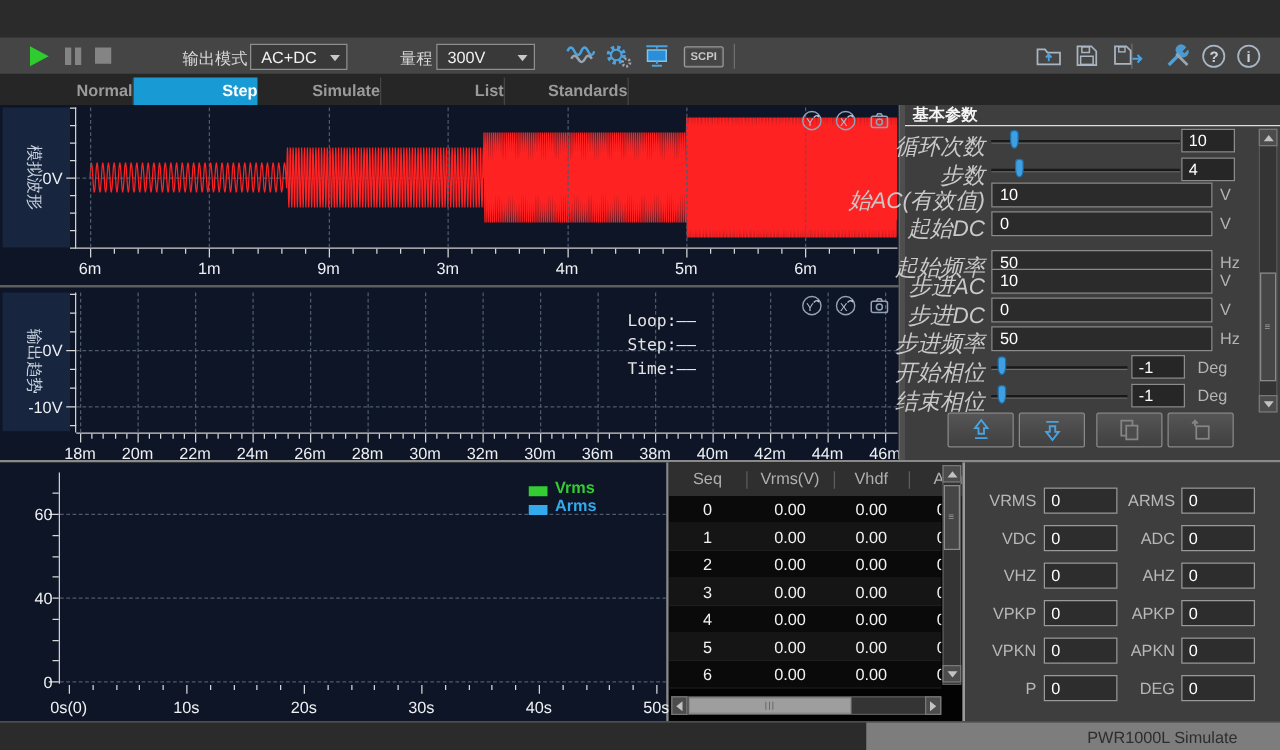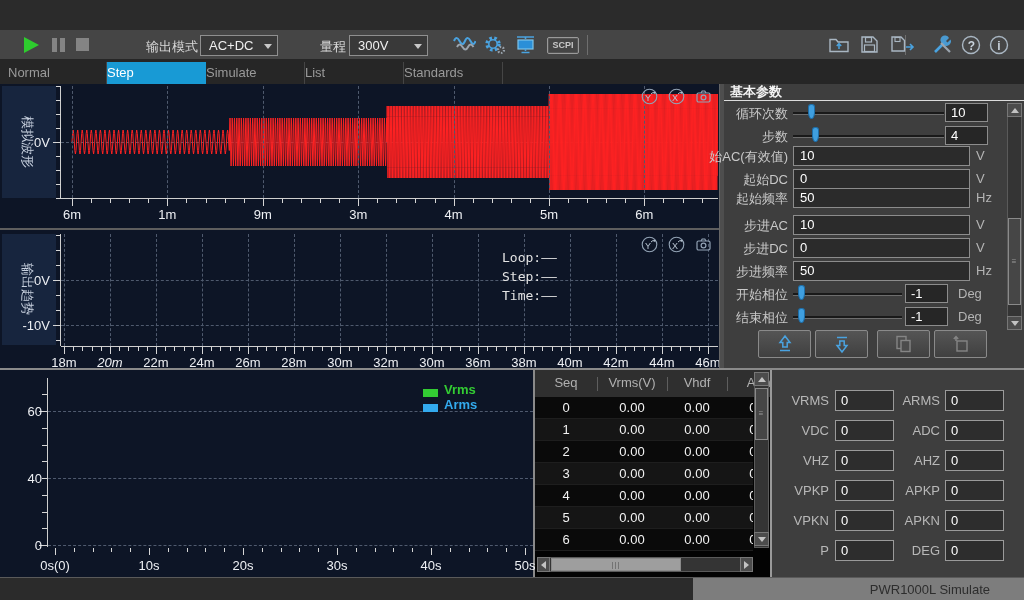--- a/index.html
+++ b/index.html
@@ -35,22 +35,22 @@
   .dd-arrow { position:absolute; right:5px; top:8px; width:0; height:0;
     border-left:4px solid transparent; border-right:4px solid transparent; border-top:5px solid #c8c8c8; }
   .tsep { position:absolute; top:5px; width:1px; height:20px; background:#6e6e6e; }
   .ticon { position:absolute; top:5px; width:24px; height:20px; }
   #scpi-badge { position:absolute; top:7px; width:32px; height:17px; border:1px solid #9a9a9a;
     box-shadow:inset 0 0 0 1px #555; color:#c8c8c8; font-size:9px; font-weight:bold;
     text-align:center; line-height:15px; border-radius:2px; }
 
   
   #tabbar { position:absolute; left:0; top:60px; width:1024px; height:24px; background:#262626; }
-  .tab { position:absolute; top:2px; height:22px; font-size:13px; color:#9a9a9a; text-align:left;
-    line-height:22px; border-right:1px solid #454545; }
+  .tab { position:absolute; top:2px; height:22px; font-size:13px; color:#9a9a9a; text-align:right;
+    line-height:22px; border-right:1px solid #454545;font-weight:bold; }
   .tab.active { background:#189ad5; color:#ffffff; border-right:none; }
 
   
   #main { position:absolute; left:0; top:84px; width:1024px; height:284px; }
   #charts-col { position:absolute; left:0; top:0; width:719px; height:284px; background:#0d1526; }
   .chartbox { position:absolute; left:0; width:719px; }
   #chart-top { top:0; height:144px; }
   #chart-mid { top:144px; height:140px; border-top:2px solid #5e5e5e; }
   .vpanel { position:absolute; left:2px; width:54px; background:#17253e; }
   .vtext { position:absolute; left:-29px; width:112px; height:14px; text-align:center;
@@ -68,21 +68,21 @@
   .annot { position:absolute; font-family:"DejaVu Sans Mono","Liberation Mono",monospace;
     font-size:13px; color:#e4e4e4; white-space:pre; }
 
   #vsplit { position:absolute; left:719px; top:0; width:5px; height:284px;
     background:#4e4e4e; border-left:1px solid #666; }
 
   #params { position:absolute; left:724px; top:0; width:300px; height:284px; background:#3e3e3e; }
   #params-header { position:absolute; left:0; top:0; width:100%; height:17px; line-height:16px;
     padding-left:6px; font-size:13px; font-weight:bold; color:#f4f4f4; border-bottom:1px solid #dcdcdc; }
   .prow { position:absolute; left:0; width:300px; height:20px; }
-  .plabel { position:absolute; right:236px; top:2px; font-size:13px; color:#c9c9c9; white-space:nowrap; }
+  .plabel { position:absolute; right:236px; top:2px; font-size:18px; color:#c9c9c9; white-space:nowrap;font-style:italic; }
   .pgroove { position:absolute; top:9px; height:3px; background:#191919; border-bottom:1px solid #6d6d6d; }
   .phandle { position:absolute; top:1px; width:7px; height:15px; background:#3f9fe0;
     border-radius:3px 3px 45% 45%; border:1px solid #1e6ea8; }
   .pvalbox { position:absolute; top:0px; height:19px; background:#262626; border:1px solid #8c8c8c;
     color:#fff; font-size:13px; line-height:17px; padding-left:5px; }
   .pfield { position:absolute; left:69px; top:0; width:177px; height:20px; background:#2b2b2b;
     border:1px solid #8c8c8c; color:#fff; font-size:13px; line-height:18px; padding-left:6px; }
   .punit { position:absolute; top:2px; font-size:13px; color:#b4b4b4; }
   .pbtn { position:absolute; top:246px; width:53px; height:28px; background:linear-gradient(#555,#404040);
     border:1px solid #8a8a8a; border-radius:2px; display:flex; align-items:center; justify-content:center; }
@@ -331,21 +331,21 @@
           <div class="ylabel" style="left: 10px; top: 88px; width: 40px;">-10V</div>
           <div class="vgrid" style="left: 64px; top: 4px; height: 112px;"></div>
           <div class="tick" style="left: 64px; top: 117px; height: 7px;"></div>
           <div class="xlabel" style="left: 41px; top: 125px; width: 46px;">18m</div>
           <div class="tick" style="left: 73.2px; top: 117px; height: 4px;"></div>
           <div class="tick" style="left: 82.4px; top: 117px; height: 4px;"></div>
           <div class="tick" style="left: 91.6px; top: 117px; height: 4px;"></div>
           <div class="tick" style="left: 100.8px; top: 117px; height: 4px;"></div>
           <div class="vgrid" style="left: 110px; top: 4px; height: 112px;"></div>
           <div class="tick" style="left: 110px; top: 117px; height: 7px;"></div>
-          <div class="xlabel" style="left: 87px; top: 125px; width: 46px; font-style: italic;">20m</div>
+          <div class="xlabel" style="left: 87px; top: 125px; width: 46px;">20m</div>
           <div class="tick" style="left: 119.2px; top: 117px; height: 4px;"></div>
           <div class="tick" style="left: 128.4px; top: 117px; height: 4px;"></div>
           <div class="tick" style="left: 137.6px; top: 117px; height: 4px;"></div>
           <div class="tick" style="left: 146.8px; top: 117px; height: 4px;"></div>
           <div class="vgrid" style="left: 156px; top: 4px; height: 112px;"></div>
           <div class="tick" style="left: 156px; top: 117px; height: 7px;"></div>
           <div class="xlabel" style="left: 133px; top: 125px; width: 46px;">22m</div>
           <div class="tick" style="left: 165.2px; top: 117px; height: 4px;"></div>
           <div class="tick" style="left: 174.4px; top: 117px; height: 4px;"></div>
           <div class="tick" style="left: 183.6px; top: 117px; height: 4px;"></div>
@@ -471,21 +471,21 @@
           <div class="prow" style="top: 62px;">
             <div class="plabel">始AC(有效值)</div>
             <div class="pfield">10</div>
             <div class="punit" style="left: 252px;">V</div>
           </div>
           <div class="prow" style="top: 85px;">
             <div class="plabel">起始DC</div>
             <div class="pfield">0</div>
             <div class="punit" style="left: 252px;">V</div>
           </div>
-          <div class="prow" style="top: 104px; padding-left: 26px;">
+          <div class="prow" style="top: 116px; padding-left: 26px;">
             <div class="plabel">起始频率</div>
             <div class="pfield">50</div>
             <div class="punit" style="left: 252px;">Hz</div>
           </div>
           <div class="prow" style="top: 131px;">
             <div class="plabel">步进AC</div>
             <div class="pfield">10</div>
             <div class="punit" style="left: 252px;">V</div>
           </div>
           <div class="prow" style="top: 154px;">

